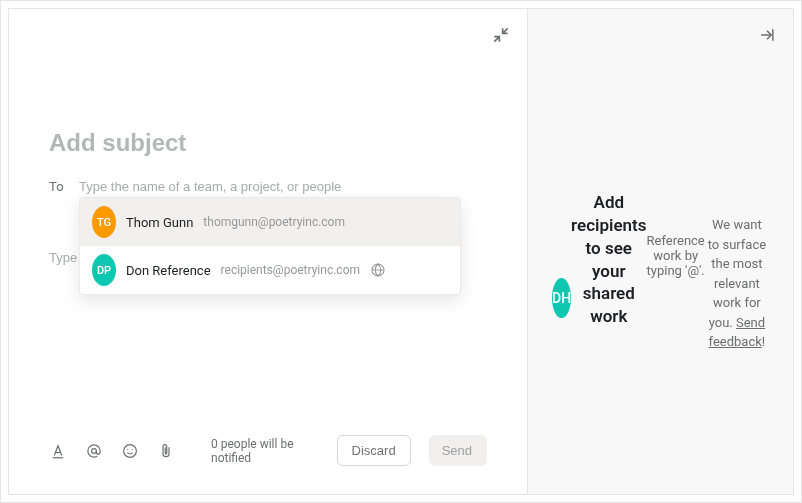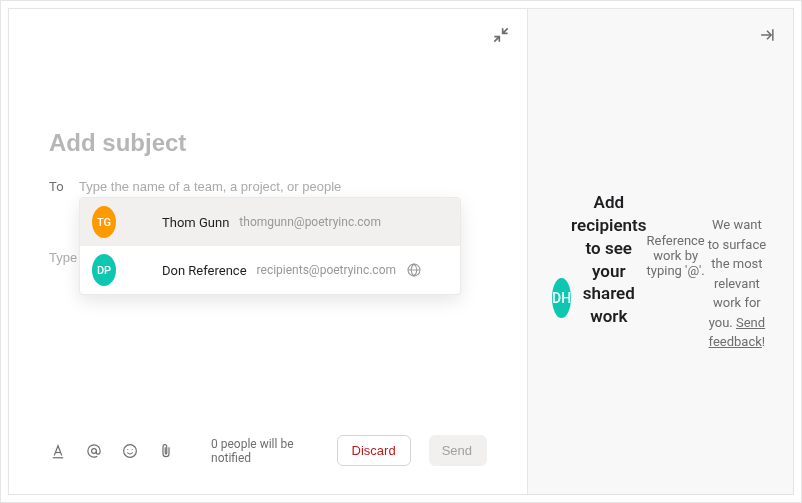--- a/index.html
+++ b/index.html
@@ -125,21 +125,21 @@
     display: flex;
     align-items: center;
     justify-content: center;
     color: #fff;
     font-size: 11px;
     font-weight: 500;
     flex: 0 0 24px;
   }
   .avatar.orange { background: #fd9a00; }
   .avatar.teal { background: #0ec7b1; }
-  .dd-name { color: #1e1f21; font-weight: 400; margin-left: 36px; }
+  .dd-name { color: #1e1f21; font-weight: 400; }
   .dd-email { color: #979899; font-size: 12px; }
   .dd-globe {
     width: 16px;
     height: 16px;
     color: #979899;
   }
   
   .footer {
     border-top: none;
     display: flex;
@@ -161,21 +161,21 @@
   }
   .btn {
     font-size: 13px;
     padding: 7px 14px;
     border-radius: 6px;
     cursor: pointer;
   }
   .btn-discard {
     background: #fff;
     border: 1px solid #d5d5d5;
-    color: #b91c1c;
+    color: #737373;
   }
   .btn-send {
     background: #f1f0ef;
     border: 1px solid #f1f0ef;
     color: #9fa0a2;
     padding-left: 12px;
   }
   
   .avatar-big {
     width: 40px;

